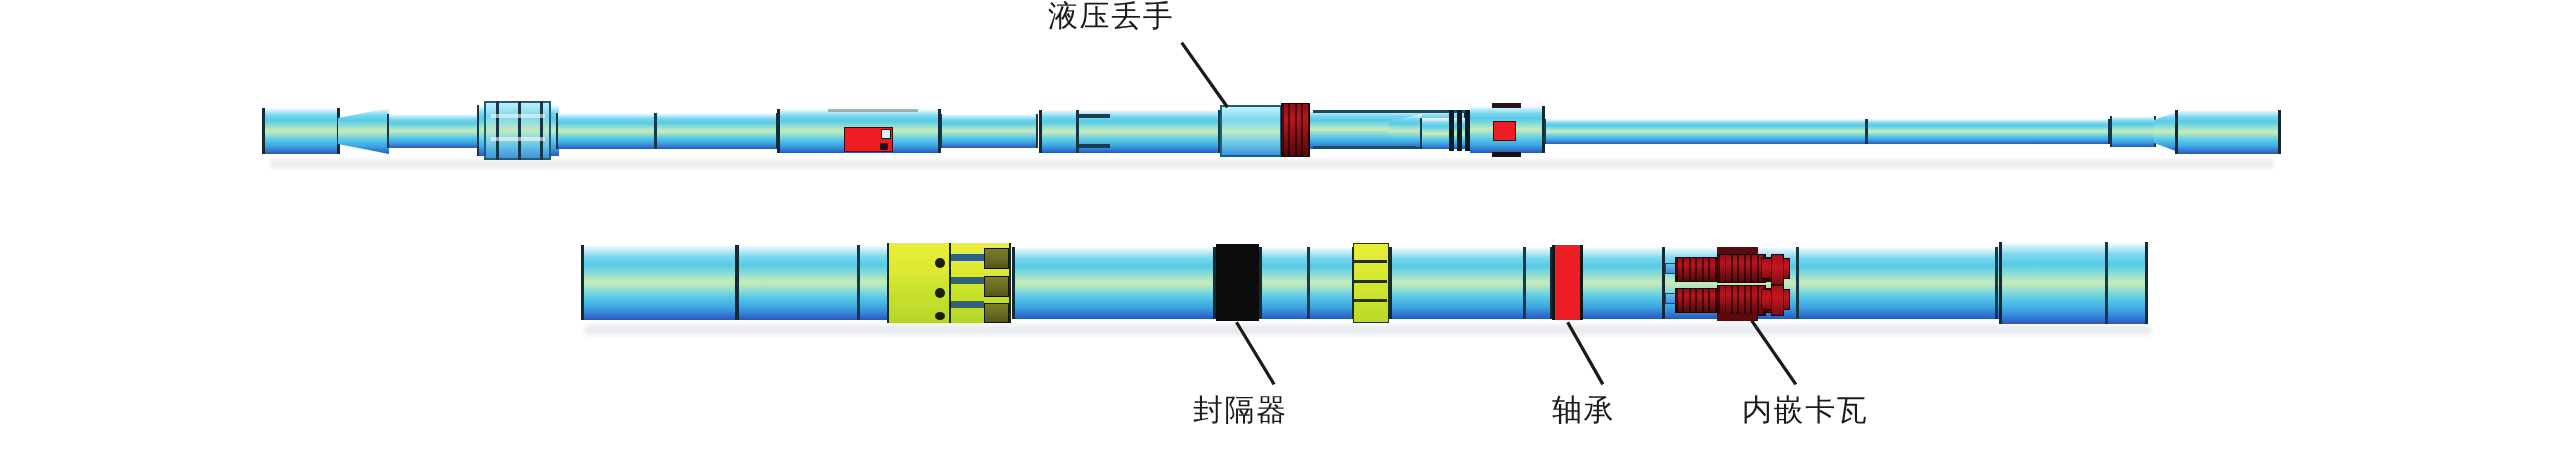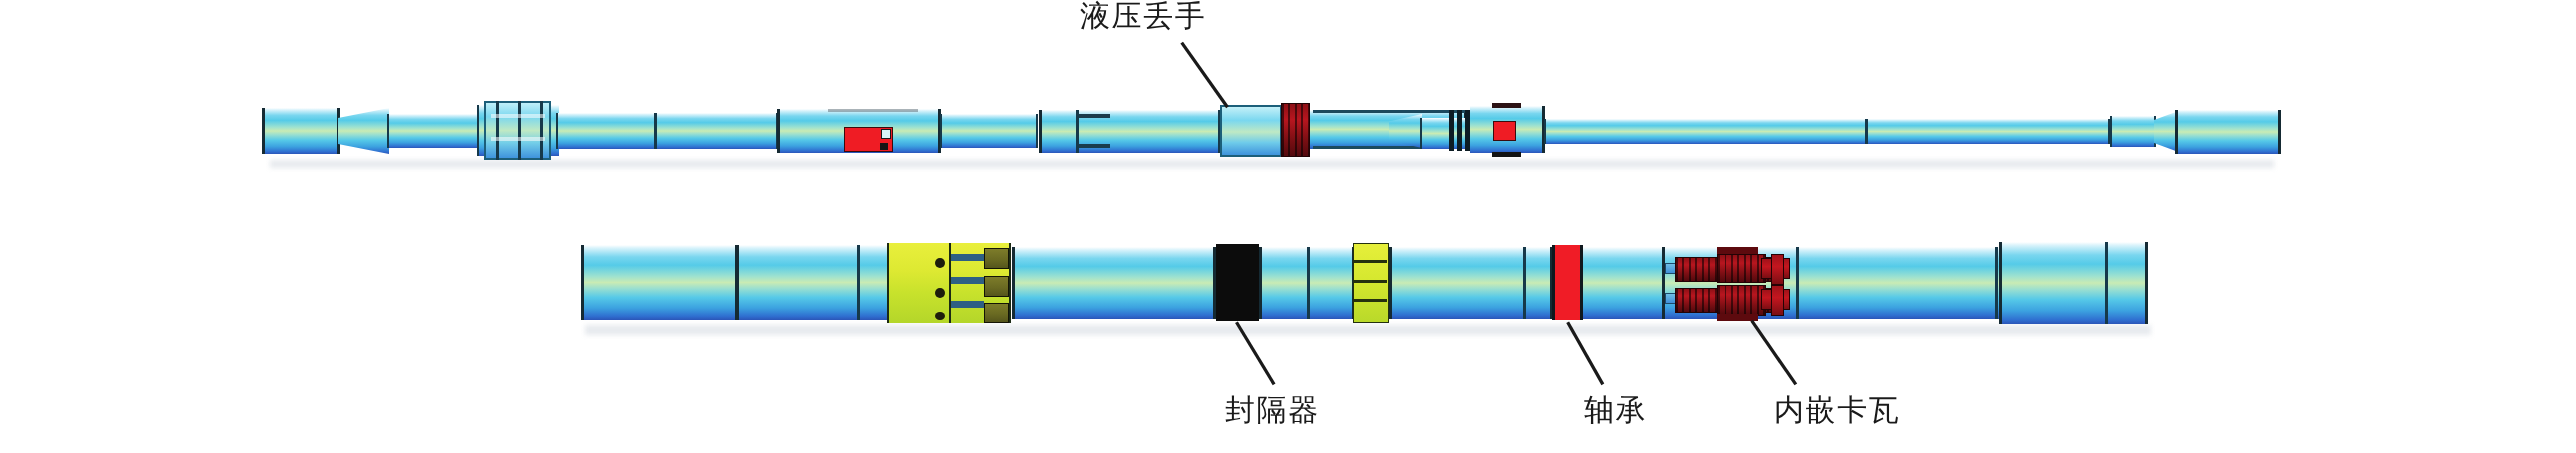--- a/index.html
+++ b/index.html
@@ -5,21 +5,21 @@
   html, body { margin:0; padding:0; background:#ffffff; }
   body { width:2576px; height:454px; position:relative; overflow:hidden;
          font-family:"Liberation Serif","DejaVu Serif",serif; }
 
   #stage { position:absolute; left:0; top:0; width:2576px; height:454px; background:#fff; }
 
   
   .label {
     position:absolute; white-space:nowrap; color:#1a1a1a;
     font-family:"Liberation Serif","DejaVu Serif",serif;
-    font-size:30px; line-height:1.0; letter-spacing:1.6px;margin-left:32px;
+    font-size:30px; line-height:1.0; letter-spacing:1.6px;
   }
 
   
   .asm { position:absolute; }
   .seg {
     position:absolute;
     background:linear-gradient(to bottom,
       #ffffff 0%, #d9f3fb 4%, #79d6ef 16%, #55cbe8 27%,
       #9fe2cf 42%, #c9ebb4 50%, #9adfd0 58%,
       #56c9e8 70%, #3ca2e0 84%, #2f6fd0 95%, #2b55b8 100%);

